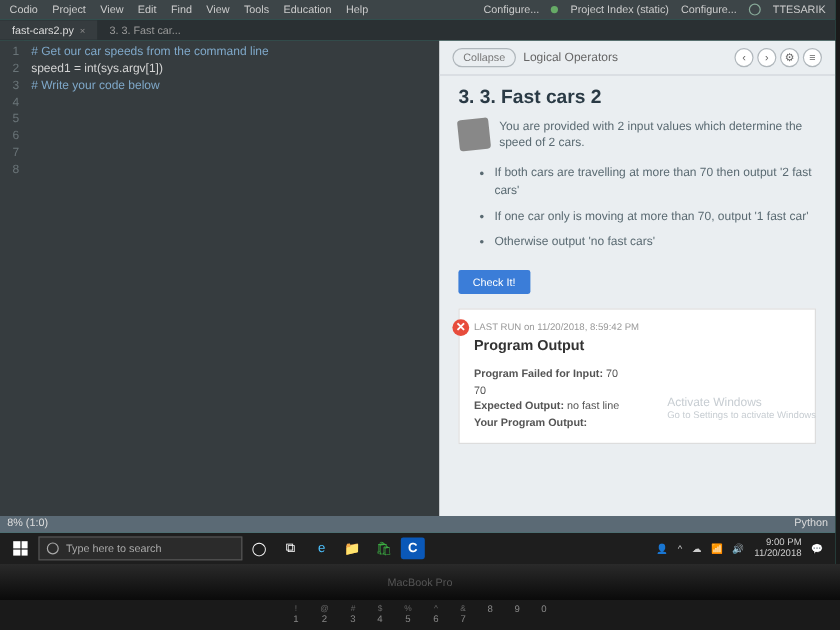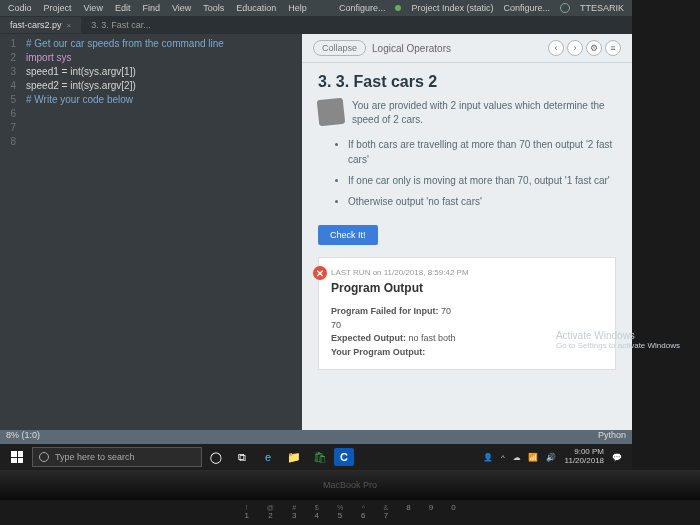--- a/index.html
+++ b/index.html
@@ -1,17 +1,17 @@
 <!DOCTYPE html>
 <html><head>
 <meta charset="utf-8">
 <style>
 *{margin:0;padding:0;box-sizing:border-box;font-family:Arial,sans-serif}
 body{width:700px;height:525px;background:#1a1a1a;overflow:hidden;position:relative}
-.screen{width:632px;height:470px;background:#5eead4;display:flex;flex-direction:column}
+.screen{width:696px;height:470px;background:#5eead4;display:flex;flex-direction:column}
 .menubar{height:16px;background:#3d4548;display:flex;align-items:center;padding:0 8px;font-size:9px;color:#ccc;gap:12px}
 .menubar span{cursor:pointer}
 .menubar .right{margin-left:auto;display:flex;gap:10px;align-items:center}
 .tabs{height:18px;background:#2a3033;display:flex;align-items:center;font-size:9px;color:#aaa}
 .tab{padding:3px 10px;background:#363c3f;color:#ddd;display:flex;align-items:center;gap:5px}
 .tab2{padding:19px 10px;color:#999}
 .closex{color:#888;font-size:8px}
 .main{flex:1;display:flex;background:#363c3f}
 .editor{flex:1;display:flex;background:#363c3f;font-family:Consolas,monospace;font-size:10px}
 .gutter{width:20px;background:#363c3f;color:#6a7478;text-align:right;padding:3px 4px 0 0;line-height:14px}
@@ -98,23 +98,21 @@
           <div>3</div>
           <div>4</div>
           <div>5</div>
           <div>6</div>
           <div>7</div>
           <div>8</div>
    </div>
    <div class="code">
     <div></div>
     <div class="cm"># Get our car speeds from the command line</div>
-    <div><span class="kw">import sys</span></div>
     <div class="lit">speed1 = int(sys.argv[1])</div>
-    <div class="lit">speed2 = int(sys.argv[2])</div>
     <div></div>
     <div class="cm"># Write your code below</div>
     <div></div>
    </div>
   </div>
 
   <div class="rightpanel">
    <div class="rphead">
     <span class="pill">Collapse</span>
     <span class="title">Logical Operators</span>
@@ -137,21 +135,21 @@
      <li>Otherwise output 'no fast cars'</li>
     </ul>
     <button class="checkbtn">Check It!</button>
     <div class="outbox">
      <div class="redx">✕</div>
      <div class="lastrun">LAST RUN on 11/20/2018, 8:59:42 PM</div>
      <div class="progout">Program Output</div>
      <div class="failtxt">
       <span><b>Program Failed for Input:</b></span> <span>70</span><br>
       <span>70</span><br>
-      <b>Expected Output:</b> <span>no fast both</span><br>
+      <b>Expected Output:</b> <span>no fast line</span><br>
       <b>Your Program Output:</b>
      </div>
     </div>
    </div>
   </div>
  </div>
 
  <div class="statusbar">
   <span>8% (1:0)</span>
   <span class="sr">Python</span>

